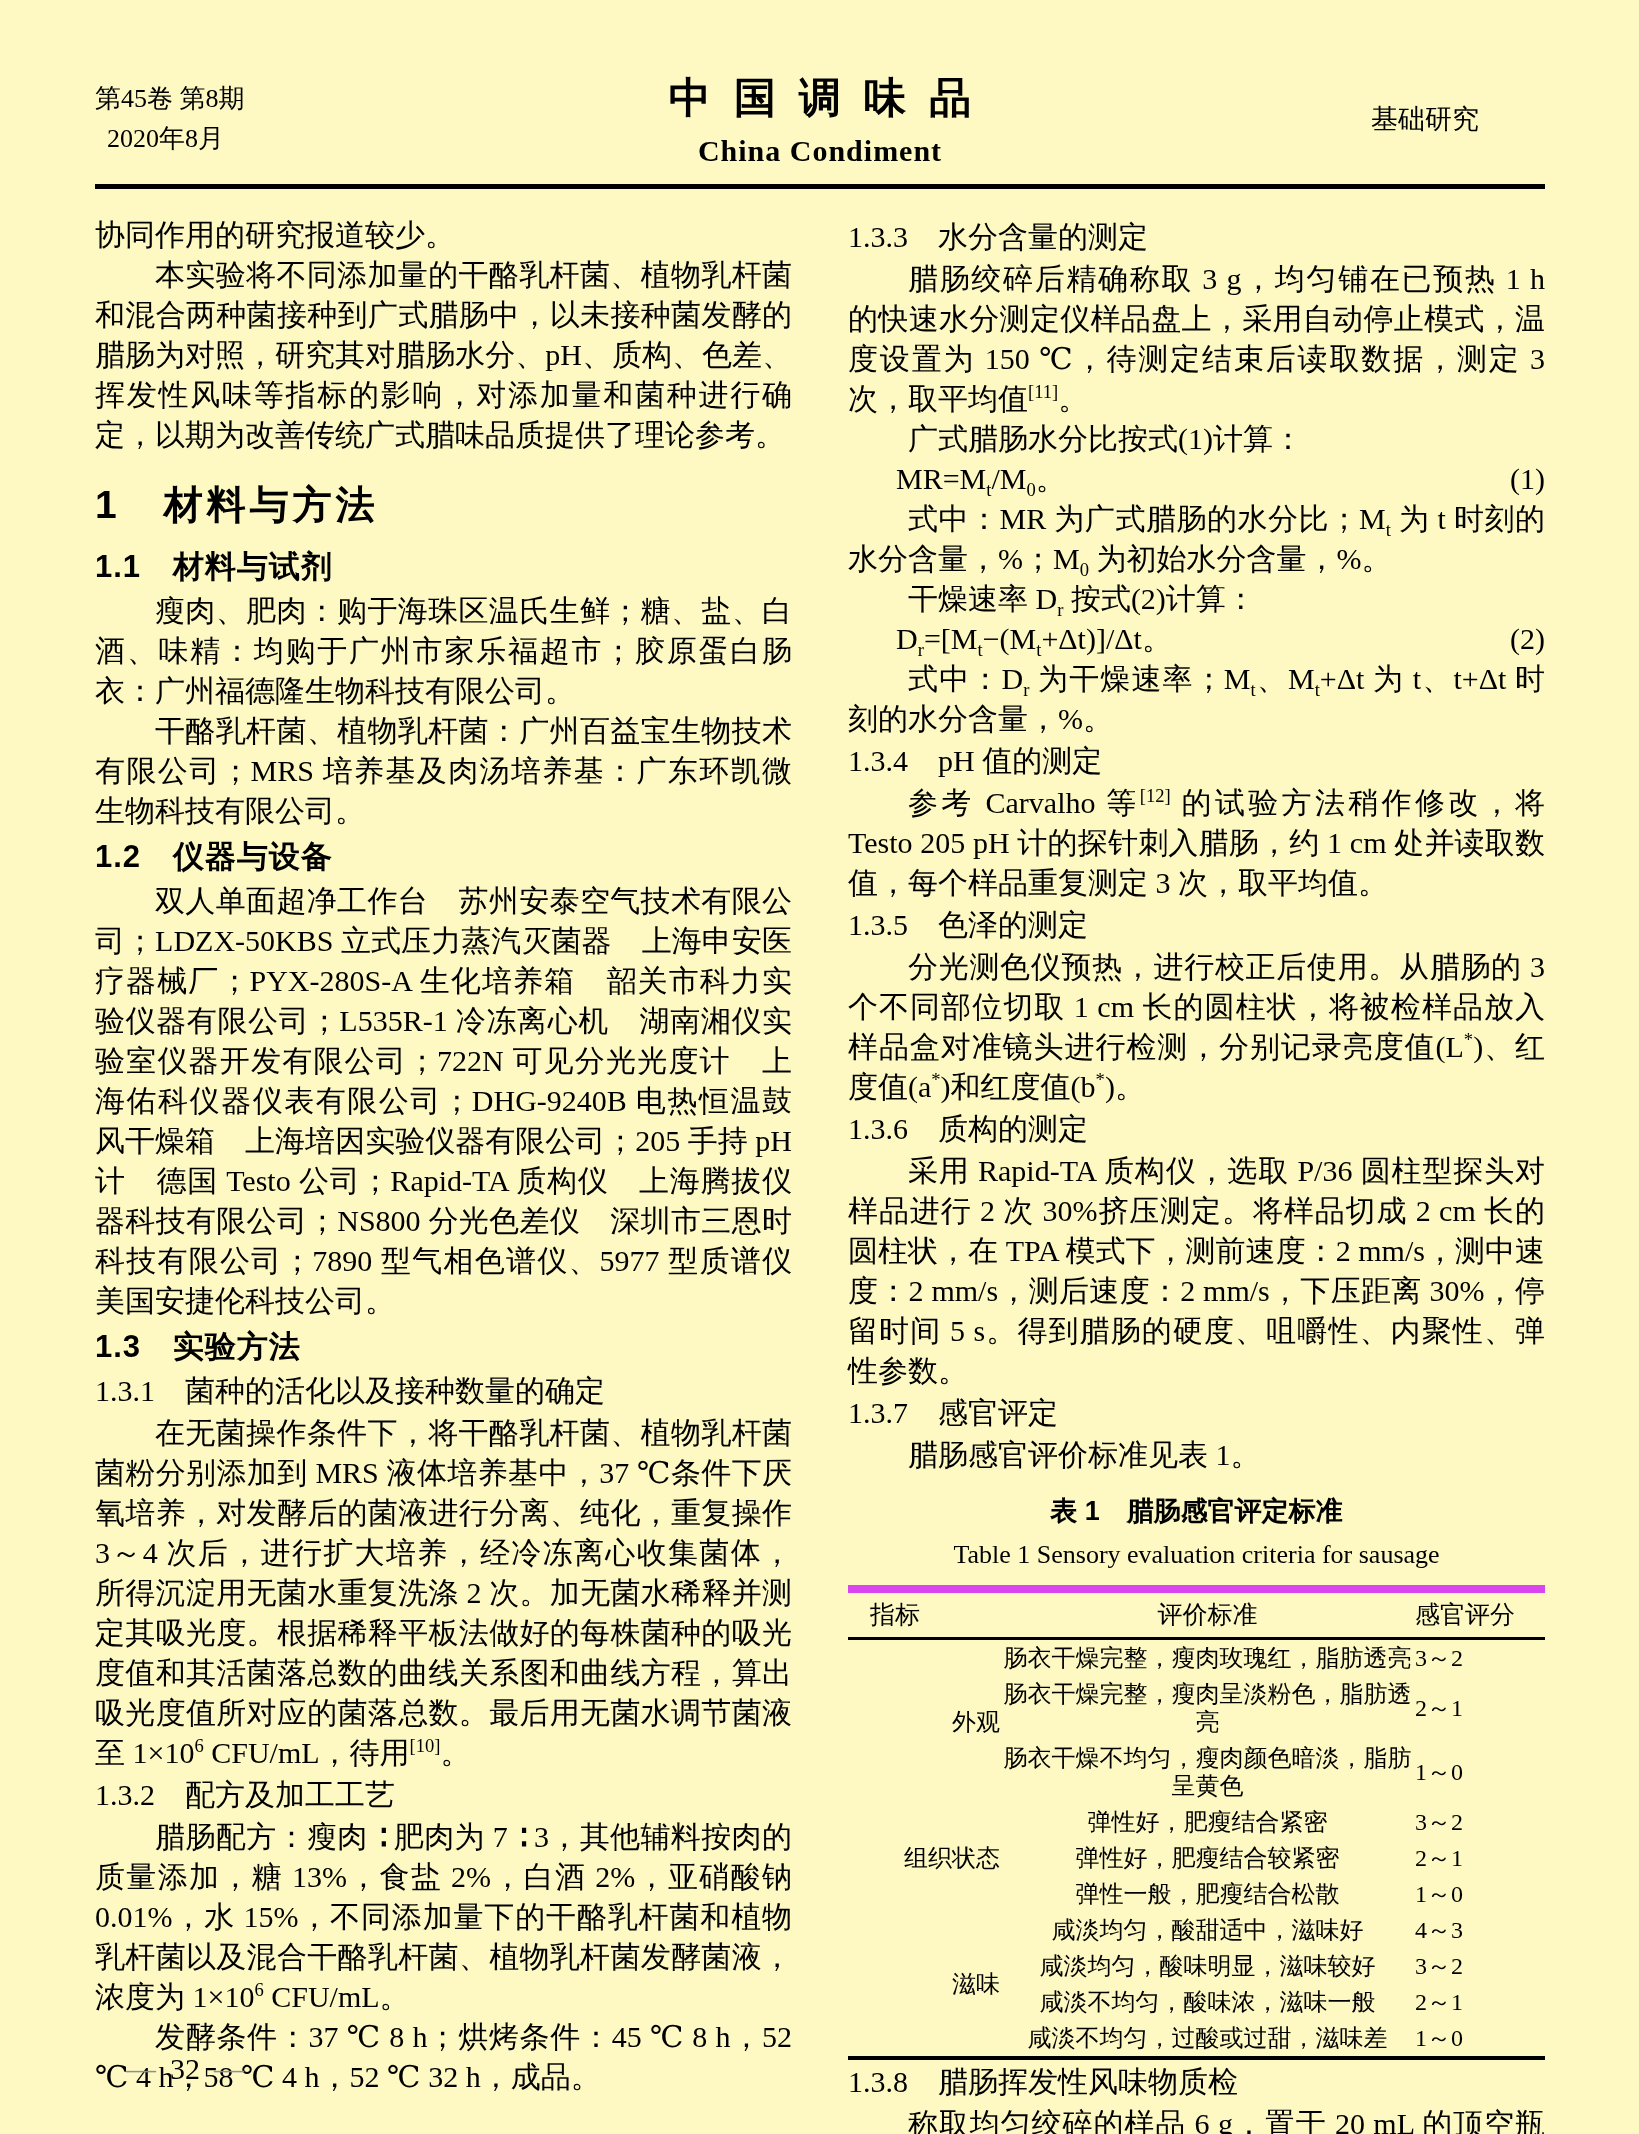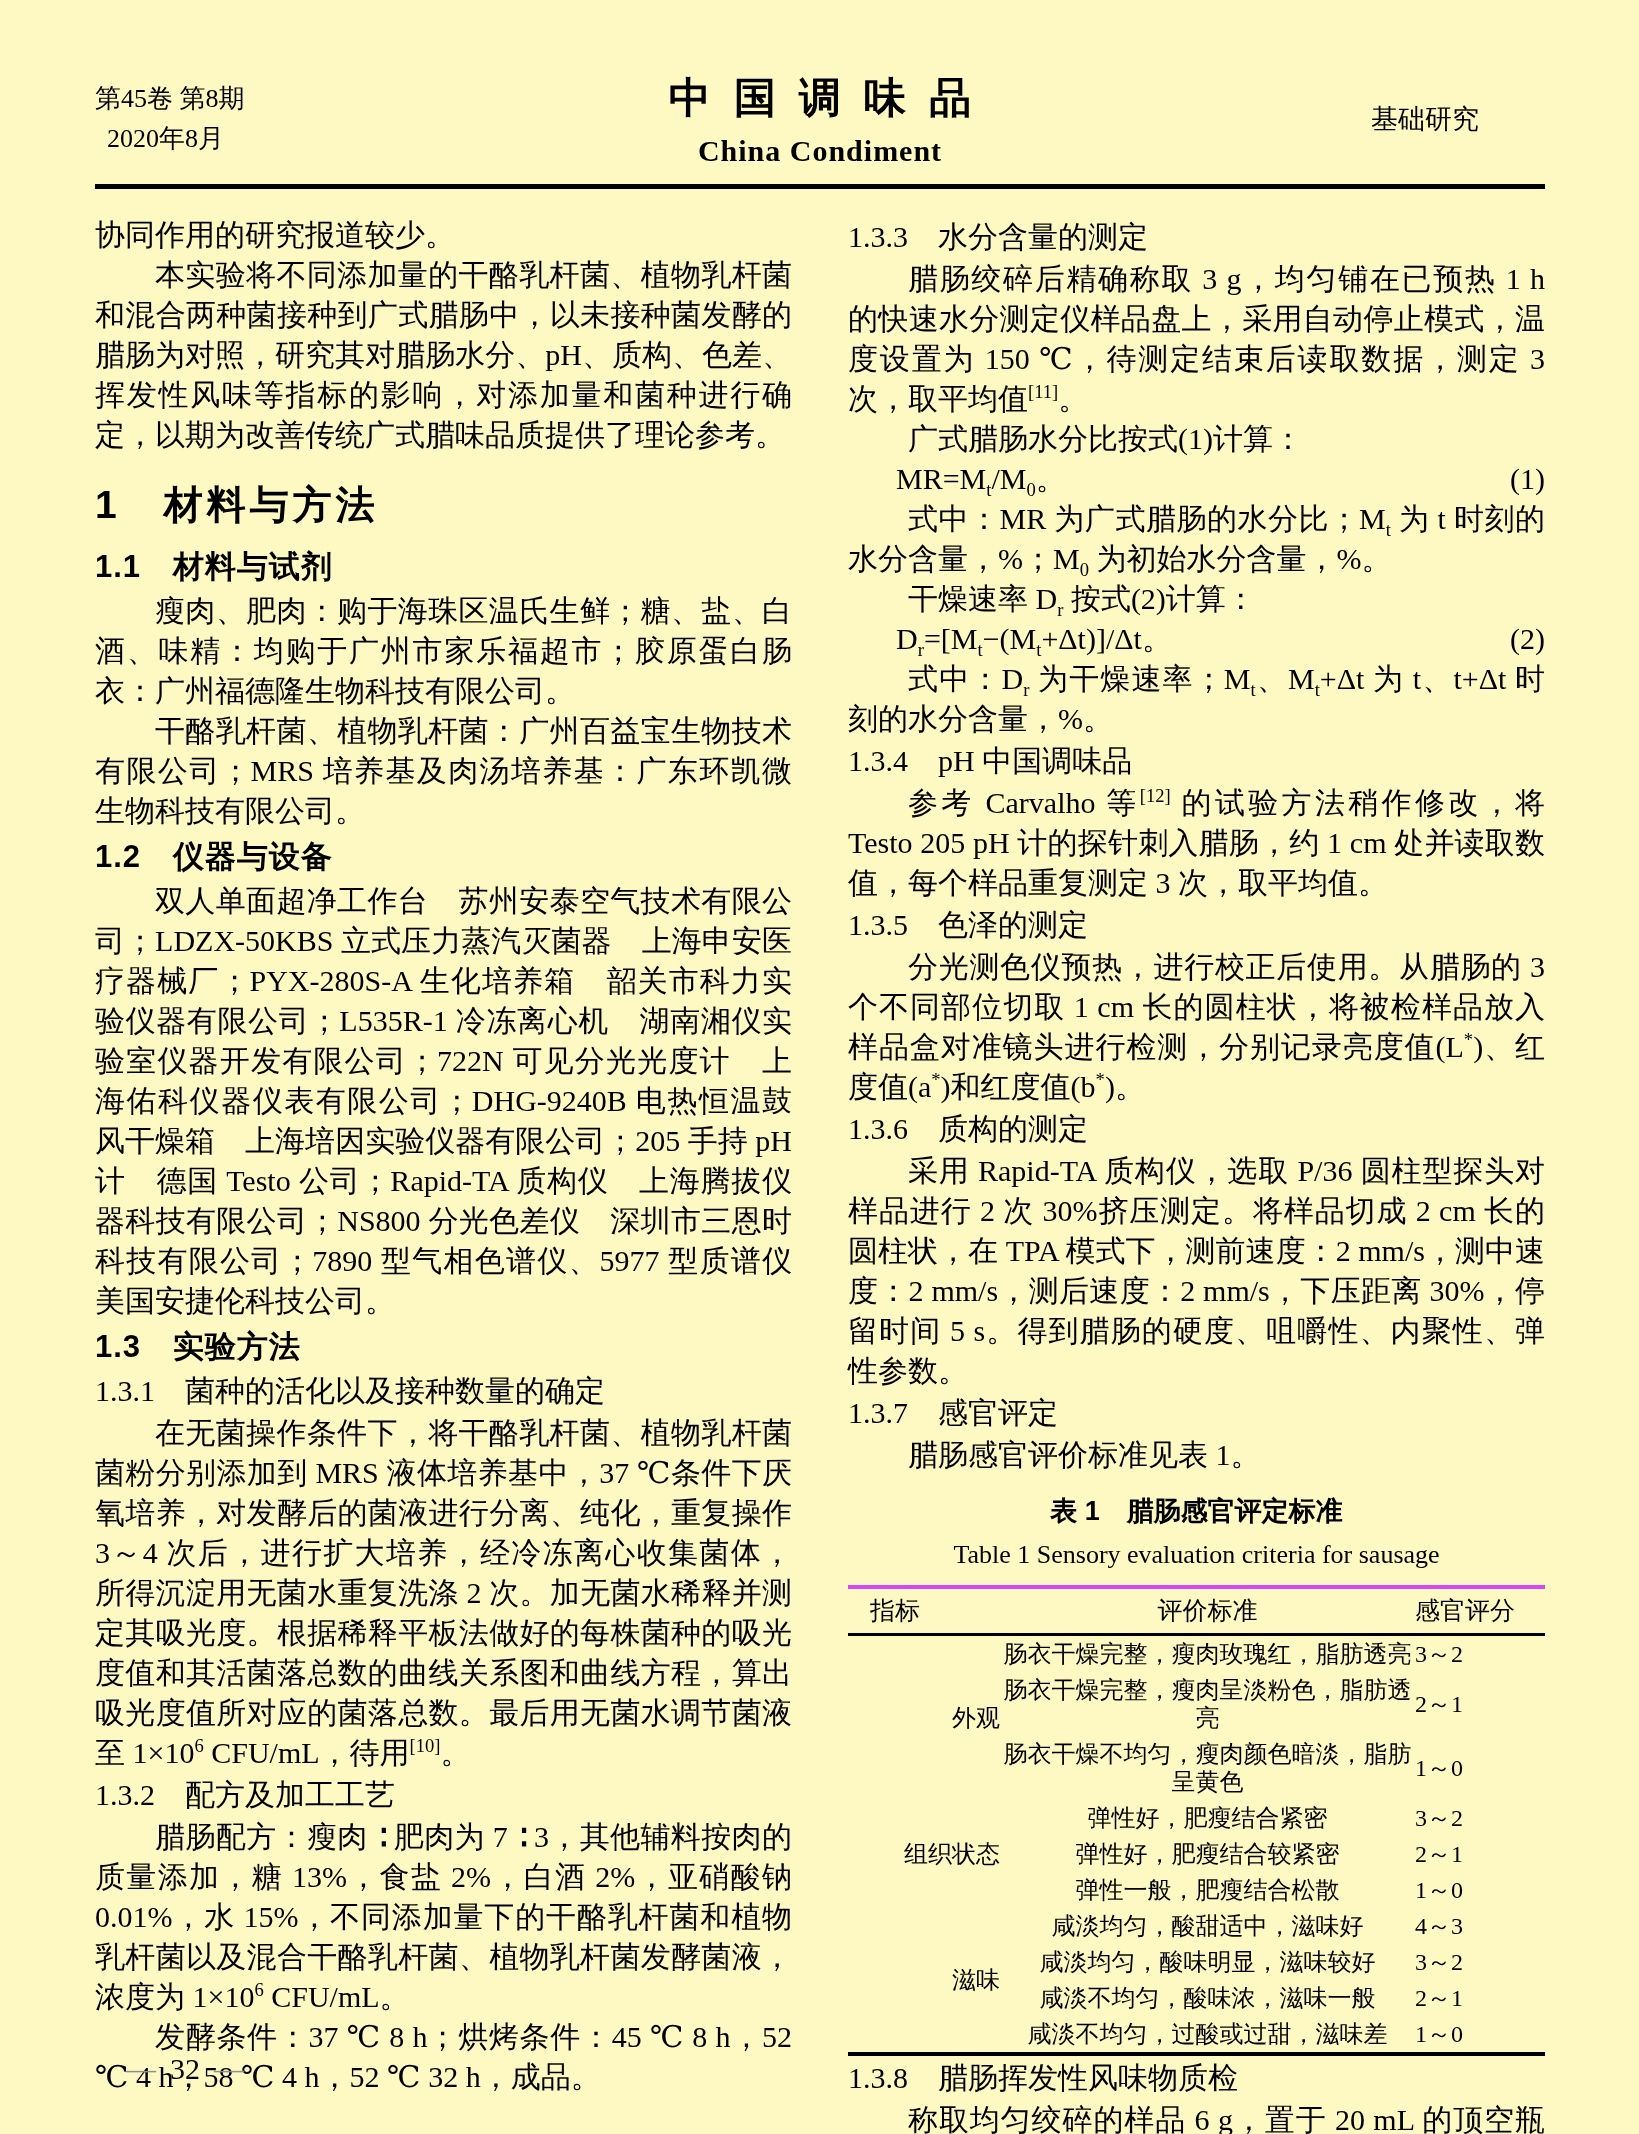--- a/index.html
+++ b/index.html
@@ -36,21 +36,21 @@
   .fnum{margin-left:auto;}
 
   sup{font-size:0.62em;line-height:0;vertical-align:super;}
   sub{font-size:0.62em;line-height:0;vertical-align:sub;}
 
   
   .cap-zh{font-family:"Liberation Sans","DejaVu Sans",sans-serif;font-weight:bold;
           font-size:27px;text-align:center;margin:16px 0 4px;text-indent:0;}
   .cap-en{font-size:26px;text-align:center;margin:0 0 10px;text-indent:0;}
   table.tbl{width:100%;border-collapse:collapse;font-size:24px;line-height:28px;
-            border-top:4px solid #d946ef;border-bottom:4px solid #000;margin-top:2px;}
+            border-top:8px solid #d946ef;border-bottom:4px solid #000;margin-top:2px;}
   table.tbl th{font-weight:normal;font-size:25px;padding:8px 0;border-bottom:3px solid #000;}
   table.tbl td{padding:4px 0;}
   .tbl .c0{width:130px;text-align:right;padding-left:10px;}
   .tbl th.c0{text-align:left;padding-left:22px;}
   .tbl .c1{text-align:center;}
   .tbl .c2{width:130px;text-align:left;}
 
   
   .footer{position:absolute;left:112px;top:2052px;font-size:30px;}
   .footer .dash{color:#8f8f8f;padding:0 14px;}
@@ -99,21 +99,21 @@
             <span class="fbody">MR=M<sub>t</sub>/M<sub>0</sub>。</span>
             <span class="fnum">(1)</span>
           </div>
           <p class="para">式中：MR 为广式腊肠的水分比；M<sub>t</sub> 为 t 时刻的水分含量，%；M<sub>0</sub> 为初始水分含量，%。</p>
           <p class="para">干燥速率 D<sub>r</sub> 按式(2)计算：</p>
           <div class="formula">
             <span class="fbody">D<sub>r</sub>=[M<sub>t</sub>−(M<sub>t</sub>+Δt)]/Δt。</span>
             <span class="fnum">(2)</span>
           </div>
           <p class="para">式中：D<sub>r</sub> 为干燥速率；M<sub>t</sub>、M<sub>t</sub>+Δt 为 t、t+Δt 时刻的水分含量，%。</p>
-          <h3 class="sec">1.3.4　pH 中国调味品</h3>
+          <h3 class="sec">1.3.4　pH 值的测定</h3>
           <p class="para">参考 Carvalho 等<sup>[12]</sup> 的试验方法稍作修改，将 Testo 205 pH 计的探针刺入腊肠，约 1 cm 处并读取数值，每个样品重复测定 3 次，取平均值。</p>
           <h3 class="sec">1.3.5　色泽的测定</h3>
           <p class="para">分光测色仪预热，进行校正后使用。从腊肠的 3 个不同部位切取 1 cm 长的圆柱状，将被检样品放入样品盒对准镜头进行检测，分别记录亮度值(L<sup>*</sup>)、红度值(a<sup>*</sup>)和红度值(b<sup>*</sup>)。</p>
           <h3 class="sec">1.3.6　质构的测定</h3>
           <p class="para">采用 Rapid-TA 质构仪，选取 P/36 圆柱型探头对样品进行 2 次 30%挤压测定。将样品切成 2 cm 长的圆柱状，在 TPA 模式下，测前速度：2 mm/s，测中速度：2 mm/s，测后速度：2 mm/s，下压距离 30%，停留时间 5 s。得到腊肠的硬度、咀嚼性、内聚性、弹性参数。</p>
           <h3 class="sec">1.3.7　感官评定</h3>
           <p class="para">腊肠感官评价标准见表 1。</p>
           <p class="cap-zh">表 1　腊肠感官评定标准</p>
           <p class="cap-en">Table 1 Sensory evaluation criteria for sausage</p>
           <table class="tbl">

